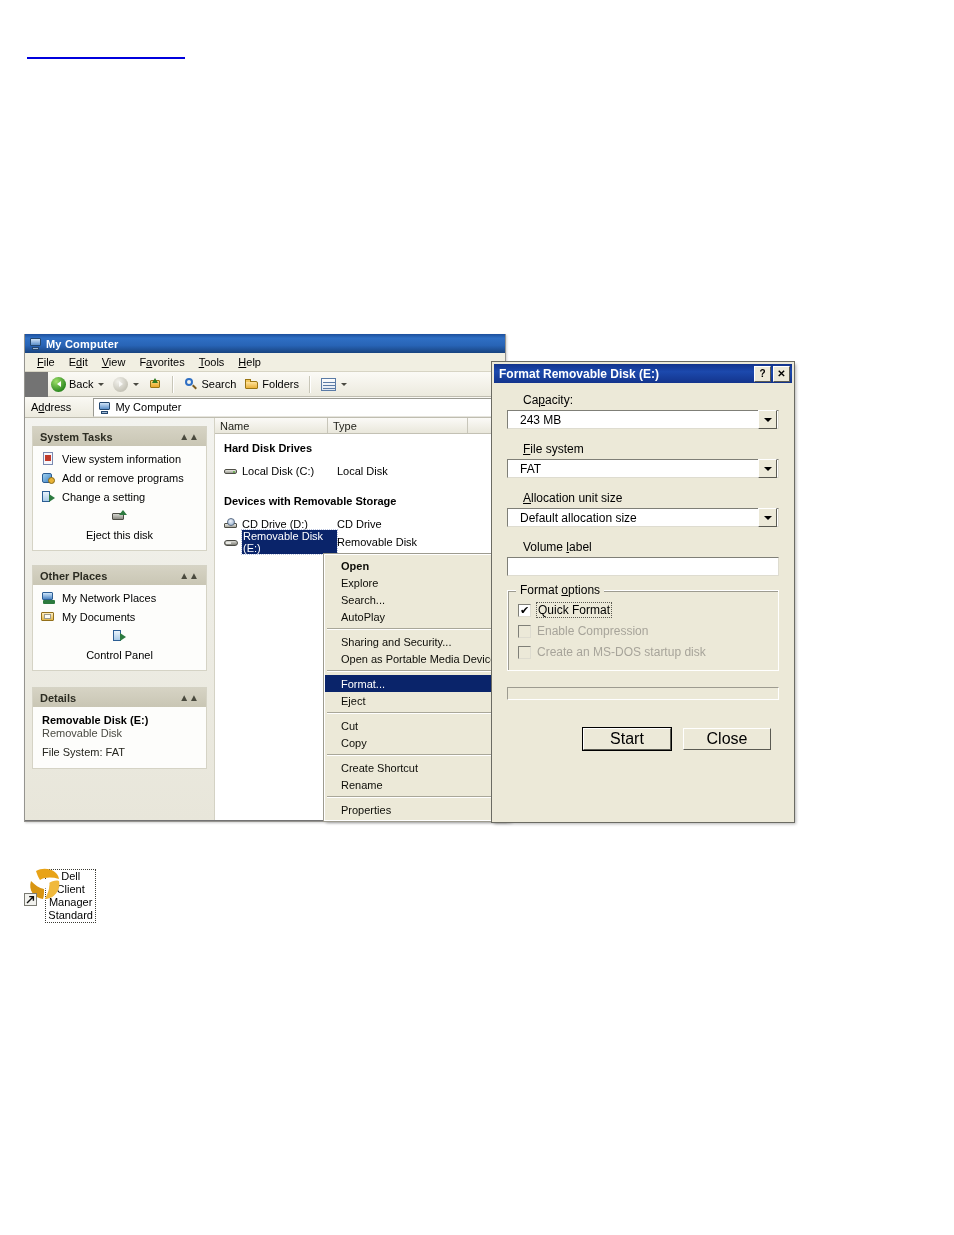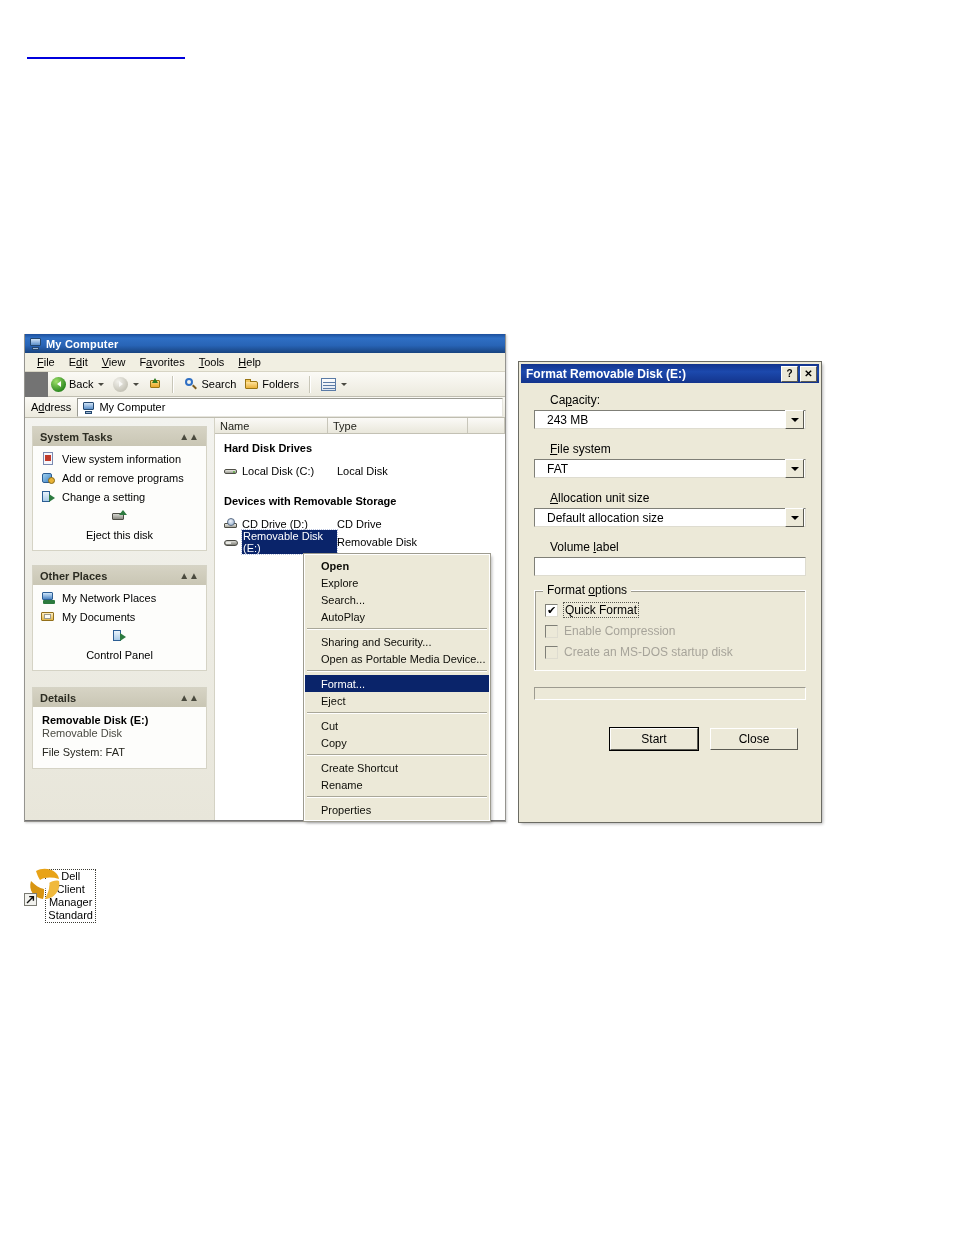--- a/index.html
+++ b/index.html
@@ -119,21 +119,21 @@
   .ico-folder{width:14px;height:11px;position:relative;flex:none;}
   .ico-folder::before{content:"";position:absolute;left:0;top:2px;width:13px;height:8px;background:linear-gradient(to bottom,#ffe29a,#e9b23c);border:1px solid #9a7513;border-radius:1px 2px 1px 1px;box-sizing:border-box;}
   .ico-folder::after{content:"";position:absolute;left:0;top:0px;width:6px;height:3px;background:#f2c75c;border:1px solid #9a7513;border-bottom:none;box-sizing:border-box;}
   .ico-views{width:15px;height:13px;position:relative;flex:none;background:linear-gradient(to bottom,#fdfdfd,#dfe7f2);border:1px solid #5b7ba6;box-sizing:border-box;}
   .ico-views::before{content:"";position:absolute;left:1px;top:3px;width:12px;height:1px;background:#5b7ba6;box-shadow:0 3px 0 #5b7ba6, 0 6px 0 #5b7ba6;}
 
   .addressbar {
     height: 20px;
     background: linear-gradient(to bottom,#faf9f4,#eceade);
     border-bottom: 1px solid #bfbdb0;
-    display:flex; align-items:center; padding-left: 6px; gap: 6px;
+    display:flex; align-items:center; padding-left: 6px; gap: 22px;
   }
   .addr-field {
     flex:1; height:17px; background:#ffffff; border-top:1px solid #9a9a92; border-left:1px solid #9a9a92;
     border-right:1px solid #e6e5de; border-bottom:1px solid #e6e5de;
     display:flex; align-items:center; gap:4px; padding-left:4px; margin-right:2px;
     font-size:11px;
   }
 
   .body-area { display:flex; height: 402px; background:#ffffff; }
 
@@ -197,36 +197,36 @@
   .di { width:15px; height:13px; position:relative; flex:none; }
   .di-hdd::before{content:"";position:absolute;left:0;top:4px;width:13px;height:5px;background:linear-gradient(to bottom,#e8e8e2,#9c9c93);border:1px solid #4e4e46;border-radius:2px;box-sizing:border-box;}
   .di-hdd::after{content:"";position:absolute;left:9px;top:6px;width:2px;height:2px;background:#5aa840;border-radius:50%;}
   .di-cd::before{content:"";position:absolute;left:0;top:5px;width:13px;height:5px;background:linear-gradient(to bottom,#eaeae4,#a8a89f);border:1px solid #4e4e46;border-radius:1px;box-sizing:border-box;}
   .di-cd::after{content:"";position:absolute;left:3px;top:0px;width:8px;height:8px;background:radial-gradient(circle at 40% 35%,#f0f4fb,#8fa9c8);border:1px solid #5a6d86;border-radius:50%;box-sizing:border-box;}
   .di-rm::before{content:"";position:absolute;left:0;top:4px;width:14px;height:6px;background:linear-gradient(to bottom,#dcdcd6,#7e7e76);border:1px solid #4a4a44;border-radius:3px;box-sizing:border-box;}
   .di-rm::after{content:"";position:absolute;left:2px;top:6px;width:5px;height:2px;background:#e9e9e4;}
 
   
   .ctxmenu {
-    position:absolute; left:304px; top:554px; width:186px;
+    position:absolute; left:324px; top:554px; width:186px;
     background:#ece9d8; border:1px solid #ffffff;
     box-shadow: 1px 1px 0 #8d8b80, 2px 2px 3px rgba(0,0,0,.28);
     outline:1px solid #9d9b8f;
     padding: 2px 0;
     box-sizing:border-box;
     font-size:11px;
   }
   .ctxitem { height:17px; display:flex; align-items:center; padding-left:16px; color:#0d0d08; }
   .ctxitem.bold { font-weight:bold; }
   .ctxitem.sel { background:#0a246a; color:#ffffff; }
   .ctxsep { height:1px; margin:3px 2px 3px 2px; background:#a9a799; border-bottom:1px solid #ffffff; }
 
   
   .dialog {
-    position:absolute; left:519px; top:362px; width:302px; height:460px;
+    position:absolute; left:492px; top:362px; width:302px; height:460px;
     background:#ece9d8;
     border:2px solid #ece9d8;
     outline:1px solid #6b6b63;
     box-shadow: 2px 2px 3px rgba(0,0,0,.3);
     box-sizing:border-box;
   }
   .dlg-title {
     height:19px; background: linear-gradient(to bottom,#13348c 0%,#1c49ad 40%,#13348c 100%);
     display:flex; align-items:center; justify-content:space-between;
     padding: 0 2px 0 5px; color:#fff; font-weight:bold; font-size:12px;
@@ -287,21 +287,21 @@
   .cb-label-focus { outline:1px dotted #5a5a52; padding:0 1px; text-decoration:none; }
   .disabled-text { color:#a7a49a; }
   .progress {
     height:13px; background:#ece9d8;
     border-top:1px solid #9d9b90;border-left:1px solid #9d9b90;
     border-right:1px solid #ffffff;border-bottom:1px solid #ffffff;
     margin-bottom:28px; box-sizing:border-box;
   }
   .dlg-buttons { display:flex; justify-content:flex-end; gap:12px; padding-right:8px; }
   .btn {
-    width:88px; height:22px; background:#ece9d8; font-size:12px;
+    width:88px; height:22px; background:#ece9d8; font-size:16px;
     display:flex;align-items:center;justify-content:center;
     border-top:1px solid #ffffff;border-left:1px solid #ffffff;
     border-right:1px solid #5a5a52;border-bottom:1px solid #5a5a52;
     box-sizing:border-box;
   }
   .btn.default { outline:1px solid #000; }
 
   
   .shortcut {
     position:absolute; left:24px; top:868px; width:72px;

